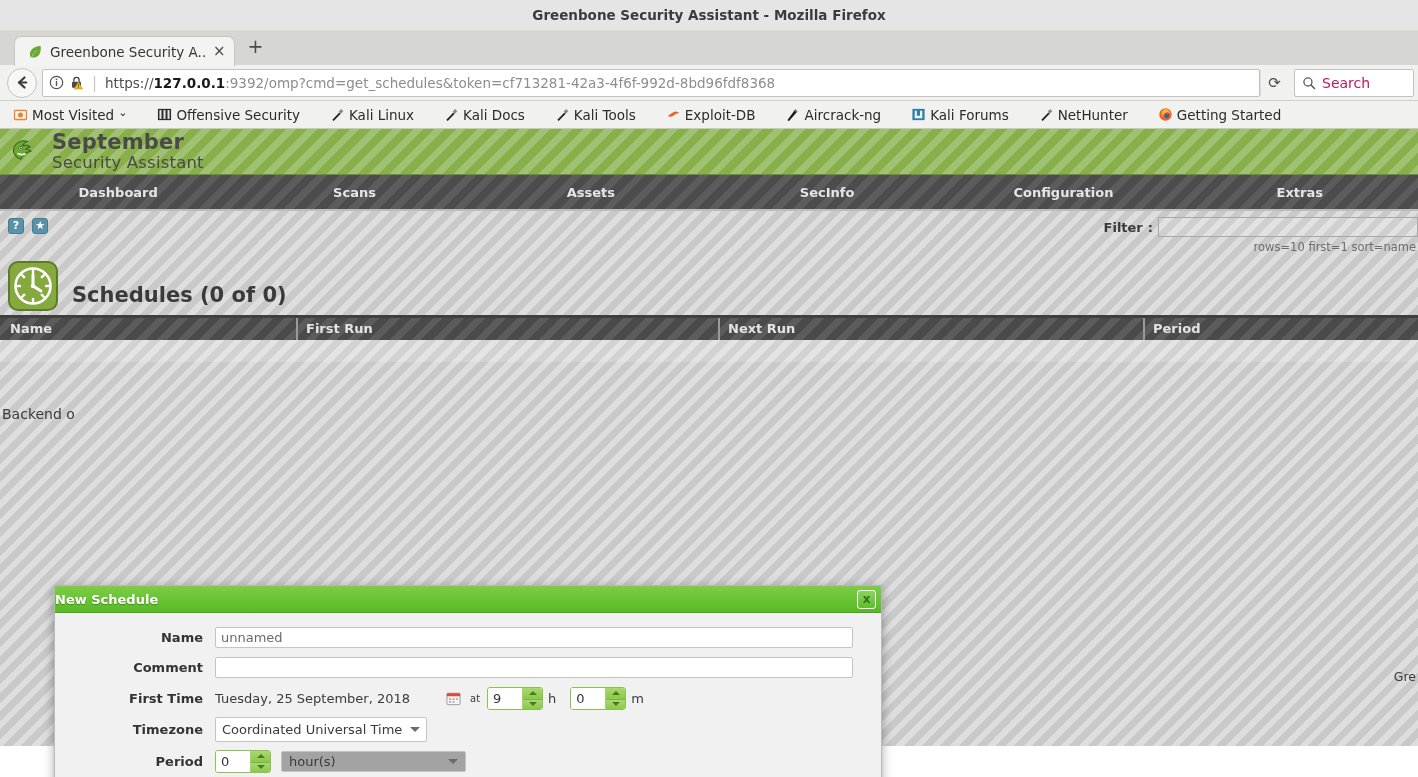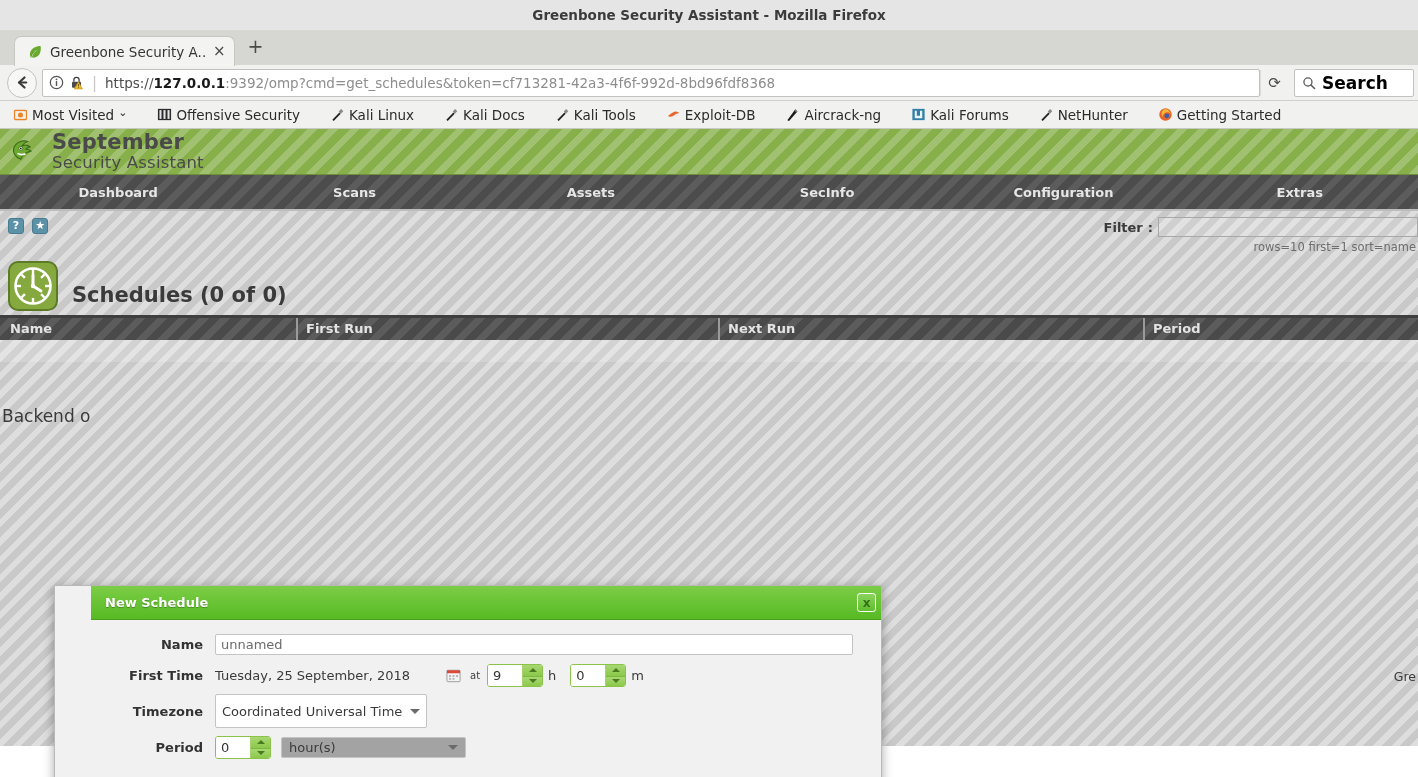--- a/index.html
+++ b/index.html
@@ -77,21 +77,21 @@
     width:28px;height:26px; display:flex;align-items:center;justify-content:center;
     color:#4a4a4a; font-size:15px; flex:0 0 auto; cursor:pointer;
     border-left:1px solid #dcdcd8;
   }
   .searchbar{
     width:120px; height:28px; background:#fff;
     border:1px solid #c2c2be; border-radius:2px;
     display:flex;align-items:center; gap:6px; padding:0 7px;
     margin-left:6px; flex:0 0 auto;
   }
-  .searchbar span{ font-size:17px; color:#000000;font-weight:bold; }
+  .searchbar span{ font-size:14px; color:#be185d; }
   .ff-bookmarks{
     height:28px; background:#f1f1ef;
     display:flex; align-items:center; gap:16px;
     padding-left:6px; border-bottom:1px solid #c8c8c4;
   }
   .bm{
     display:flex; align-items:center; gap:4px;
     padding:0 7px; font-size:13.5px; color:#2b2b2b;
     white-space:nowrap; cursor:pointer;
   }
@@ -181,38 +181,37 @@
   .th{
     color:#e4e4e4; font-size:13px; font-weight:bold;
     padding-left:8px; border-left:2px solid #9a9a9a;
     height:22px; line-height:22px; cursor:pointer;
     font-family:"DejaVu Sans", sans-serif;
   }
   .th:first-child{ border-left:none; padding-left:10px;}
   .row-blank{ height:22px; }
   .row-lite{ background:rgba(255,255,255,.18); }
   .applied-txt{ font-size:12.5px; color:#4a4a4a; padding:6px 0 0 8px;}
-  .backend-txt{ font-size:17px; color:#3a3a3a; padding:22px 0 0 2px;}
+  .backend-txt{ font-size:14px; color:#3a3a3a; padding:22px 0 0 2px;}
   .gre-txt{ position:absolute; right:2px; top:458px; font-size:12.5px; color:#3a3a3a;}
 
   
   .dlg{
     position:absolute; left:54px; top:374px;
     width:828px; height:289px;
     background:#f1f1f1;
     border:1px solid #b9b9b9;
     box-shadow:0 3px 10px rgba(0,0,0,.35);
   }
   .dlg-title{
-    height:34px; background:#66c430;
+    height:27px; background:#66c430;
     background-image:linear-gradient(to bottom,#7ccd45 0%,#57ba24 100%);
     display:flex; align-items:center; justify-content:space-between;
-    padding:0 5px 0 14px;
+    padding:0 5px 0 0;
     border-bottom:1px solid #4e9e22;
-    margin-left:36px;
   }
   .dlg-title-txt{
     color:#fff; font-size:13px; font-weight:bold;
     text-shadow:0 1px 1px rgba(0,0,0,.3);
     font-family:"DejaVu Sans", sans-serif;
   }
   .dlg-close{
     width:19px;height:19px;
     background:linear-gradient(to bottom,#8ad45c,#5fbe2c);
     border:1px solid #ffffff; border-radius:3px;
@@ -256,21 +255,21 @@
   .spin-up,.spin-dn{
     flex:1 1 50%;
     background:linear-gradient(to bottom,#a8d873,#8cc84b);
     display:flex;align-items:center;justify-content:center;
     cursor:pointer;
   }
   .spin-dn{ border-top:1px solid #7bb93e; }
   .arrow-u{ width:0;height:0;border-left:4px solid transparent;border-right:4px solid transparent;border-bottom:4px solid #4a7a1e;}
   .arrow-d{ width:0;height:0;border-left:4px solid transparent;border-right:4px solid transparent;border-top:4px solid #4a7a1e;}
   .tzsel{
-    height:34px; border:1px solid #c4c4c4; border-radius:2px;
+    height:25px; border:1px solid #c4c4c4; border-radius:2px;
     background:#fff; display:flex; align-items:center;
     padding:0 6px; gap:8px; cursor:pointer;
   }
   .tzsel span{ font-size:13px; color:#3a3a3a; font-family:"DejaVu Sans", sans-serif;}
   .caret{ width:0;height:0;border-left:5px solid transparent;border-right:5px solid transparent;border-top:5px solid #6b6b6b;}
   .usel{
     width:185px; height:21px; border:1px solid #c4c4c4; border-radius:2px;
     background:#a3a3a3; display:flex; align-items:center;
     justify-content:space-between; padding:0 7px; margin-left:10px;
     cursor:pointer;
@@ -488,20 +487,24 @@
         <span class="dlg-close">x</span>
       </div>
 
       <div class="dlg-form">
 
         <div class="frow">
           <div class="flabel">Name</div>
           <input class="ftext filled" type="text" value="unnamed" style="">
         </div>
 
+        <div class="frow">
+          <div class="flabel">Comment</div>
+          <input class="ftext" type="text" value="" style="">
+        </div>
 
         <div class="frow" style="margin-bottom:7px;">
           <div class="flabel">First Time</div>
           <span class="date-txt">Tuesday, 25 September, 2018</span>
           <svg class="cal-ico" viewBox="0 0 16 16">
             <rect x="1" y="2.4" width="14" height="12.2" rx="1" fill="#f4f4f4" stroke="#9a9a9a" stroke-width="1"></rect>
             <rect x="1" y="2.4" width="14" height="3.2" fill="#d94a3a"></rect>
             <rect x="3.2" y="7.6" width="2.2" height="2" fill="#b5b5b5"></rect>
             <rect x="6.9" y="7.6" width="2.2" height="2" fill="#b5b5b5"></rect>
             <rect x="10.6" y="7.6" width="2.2" height="2" fill="#b5b5b5"></rect>

